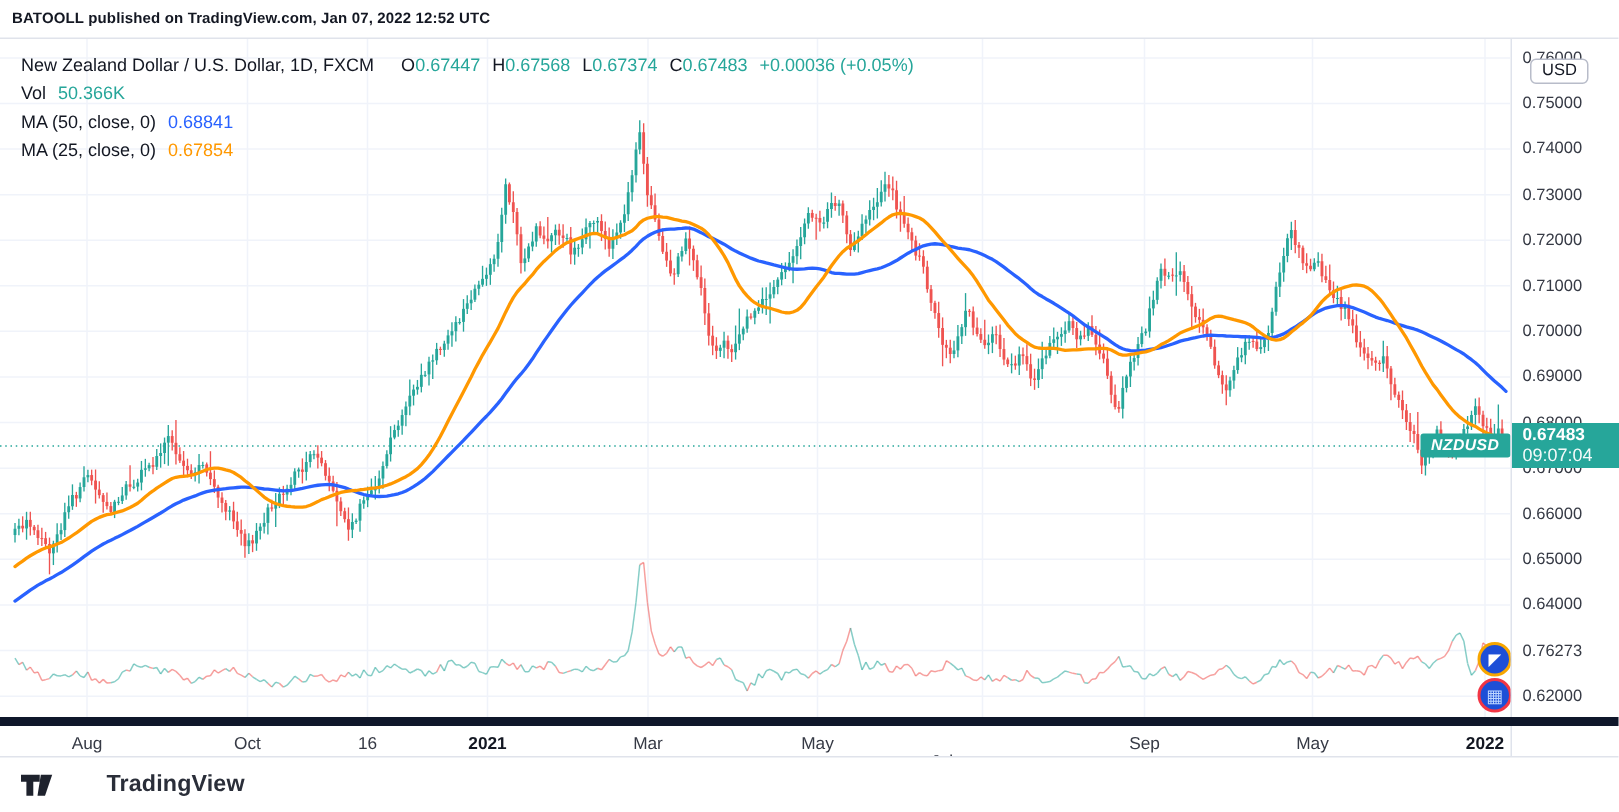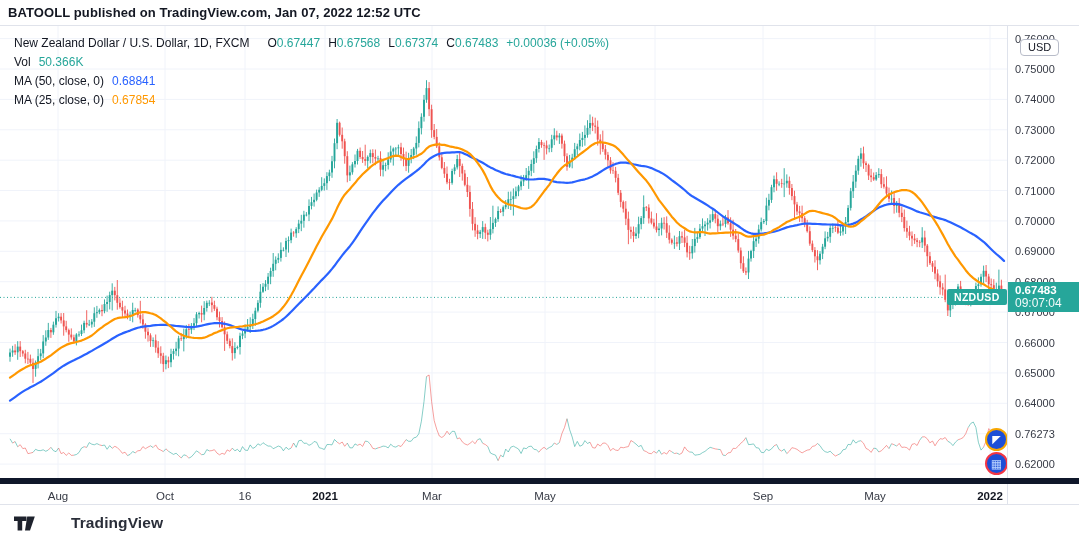--- a/index.html
+++ b/index.html
@@ -1,21 +1,21 @@
 <!DOCTYPE html>
 <html><head>
 <meta charset="utf-8">
 <style>
   * { margin:0; padding:0; box-sizing:border-box; }
   html,body { width:1079px; height:541px; background:#fff; overflow:hidden;
     font-family:"Liberation Sans", sans-serif; -webkit-font-smoothing:antialiased; }
 
   .topbar { position:absolute; left:0; top:0; width:1079px; height:26px;
     background:#fff; border-bottom:1px solid #e0e3eb; display:flex; align-items:center; }
-  .topbar span { margin-left:8px; font-size:13px; font-weight:700; color:#131722; letter-spacing:.1px; }
+  .topbar span { margin-left:8px; font-size:10px; font-weight:700; color:#131722; letter-spacing:.1px; }
 
   .chart-area { position:absolute; left:0; top:26px; width:900px; height:452px; background:#fff; }
   .pane { position:absolute; left:0; top:0; width:1007px; height:452px; overflow:hidden; }
   .pane svg { display:block; }
 
   .legend { position:absolute; left:14px; top:8px; z-index:5; font-size:12px; color:#131722; line-height:19px; white-space:nowrap; }
   .legend .row { display:flex; align-items:baseline; }
   .legend .sym { color:#131722; }
   .legend .ohlc { margin-left:10px; }
   .legend .ohlc b { font-weight:400; color:#131722; margin-left:8px; }
@@ -1277,21 +1277,21 @@
       </div>
       <div class="row">
         <span class="lbl">MA (50, close, 0)</span>
         <span class="ma50-val">0.68841</span>
       </div>
       <div class="row">
         <span class="lbl">MA (25, close, 0)</span>
         <span class="ma25-val">0.67854</span>
       </div>
     </div>
-    <div class="symbol-badge" style="top: 263px;">NZDUSD</div>
+    <div class="symbol-badge" style="top: 263px; font-style: italic;">NZDUSD</div>
     <div class="idea-badge b1">
         <span>◤</span>
       </div>
     <div class="idea-badge b2">
         <span>▦</span>
       </div>
   </div>
 
   <div class="price-scale">
     <button class="currency-btn">USD</button>

